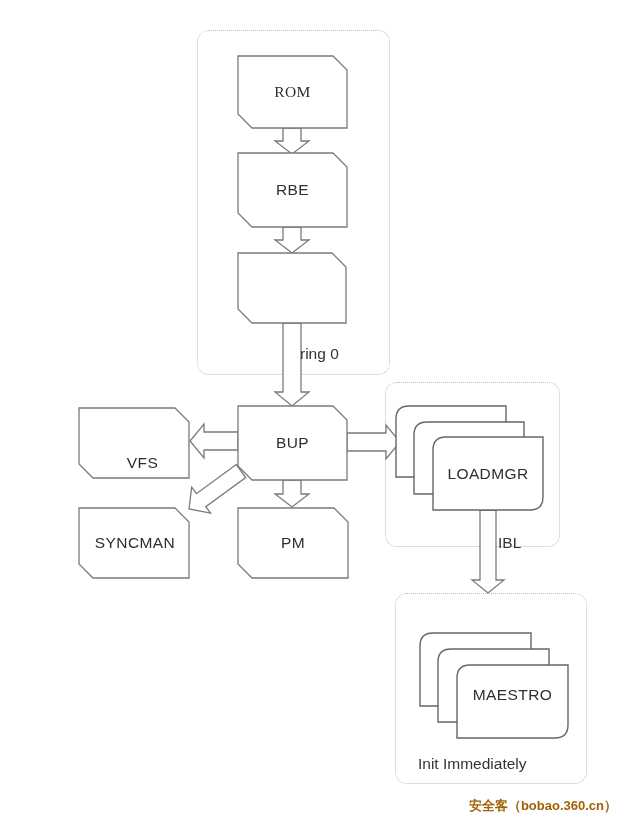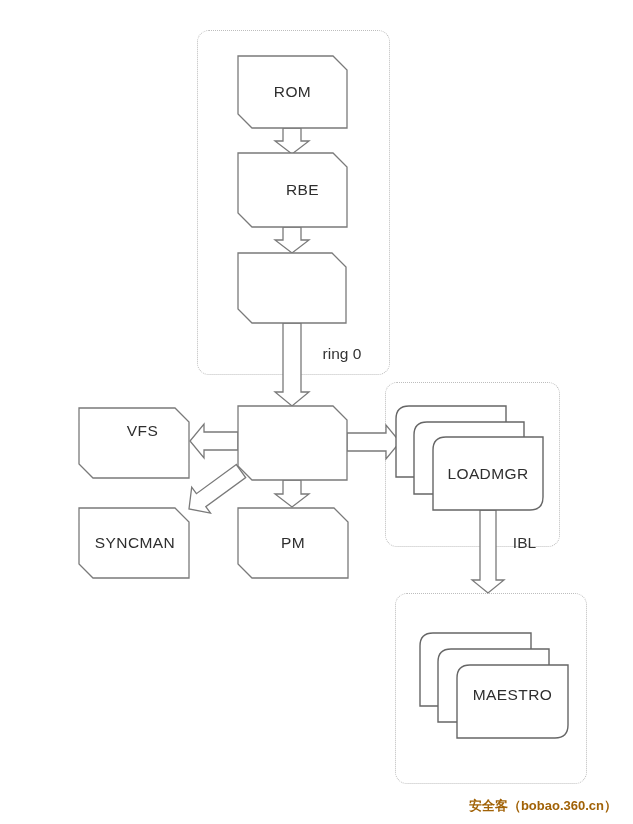--- a/index.html
+++ b/index.html
@@ -13,21 +13,21 @@
   }
   .shapes { position:absolute; left:0; top:0; }
   .node-shape { fill:#ffffff; stroke:#7a7a7a; stroke-width:1.3; stroke-linejoin:miter; }
   .card-shape { fill:#ffffff; stroke:#666666; stroke-width:1.4; }
   .arrow-shape { fill:#ffffff; stroke:#7a7a7a; stroke-width:1.3; stroke-linejoin:miter; }
   .nodelabel {
     position:absolute; display:flex; align-items:center; justify-content:center;
     font-size:15.5px; color:#2e2e2e; letter-spacing:0.4px; white-space:nowrap;
   }
   .grouplabel {
-    position:absolute; font-size:15.5px; color:#333333; text-align:center; white-space:nowrap;
+    position:absolute; font-size:15.5px; color:#333333; text-align:left; white-space:nowrap;
   }
   .watermark {
     position:absolute; font-size:13px; font-weight:600; color:#a16207; white-space:nowrap;
   }
 </style>
 </head>
 <body>
 
 <div class="canvas">
 
@@ -56,26 +56,28 @@
 
     <path class="card-shape" d="M396,419 Q396,406 409,406 L506,406 L506,464 Q506,477 493,477 L396,477 Z"></path>
     <path class="card-shape" d="M414,435 Q414,422 427,422 L524,422 L524,481 Q524,494 511,494 L414,494 Z"></path>
     <path class="card-shape" d="M433,450 Q433,437 446,437 L543,437 L543,497 Q543,510 530,510 L433,510 Z"></path>
 
     <path class="card-shape" d="M420,646 Q420,633 433,633 L531,633 L531,693 Q531,706 518,706 L420,706 Z"></path>
     <path class="card-shape" d="M438,662 Q438,649 451,649 L549,649 L549,709 Q549,722 536,722 L438,722 Z"></path>
     <path class="card-shape" d="M457,678 Q457,665 470,665 L568,665 L568,725 Q568,738 555,738 L457,738 Z"></path>
   </svg>
 
-  <div class="nodelabel" style="left:238px; top:56px; width:109px; height:72px;">ROM</div>
-  <div class="nodelabel" style="left:248px; top:153px; width:109px; height:74px;">RBE</div>
-  <div class="nodelabel" style="left:79px; top:396px; width:127px; height:70px;">VFS</div>
+  <div class="nodelabel" style="left:238px; top:56px; width:109px; height:72px;font-family:Liberation Serif, serif;">ROM</div>
+  <div class="nodelabel" style="left:238px; top:153px; width:109px; height:74px;">RBE</div>
+  <div class="nodelabel" style="left:238px; top:406px; width:109px; height:74px;">BUP</div>
+  <div class="nodelabel" style="left:79px; top:428px; width:127px; height:70px;">VFS</div>
   <div class="nodelabel" style="left:79px; top:508px; width:112px; height:70px;">SYNCMAN</div>
   <div class="nodelabel" style="left:238px; top:508px; width:110px; height:70px;">PM</div>
   <div class="nodelabel" style="left:433px; top:437px; width:110px; height:73px;">LOADMGR</div>
   <div class="nodelabel" style="left:457px; top:665px; width:111px; height:59px;">MAESTRO</div>
 
   <div class="grouplabel" style="left:300px; top:345px; width:84px;">ring 0</div>
   <div class="grouplabel" style="left:498px; top:534px; width:53px;">IBL</div>
+  <div class="grouplabel" style="left:418px; top:755px; width:160px;">Init Immediately</div>
 
   <div class="watermark" style="right:16px; top:797px;">安全客（bobao.360.cn）</div>
 
 </div>
 
 </body></html>

